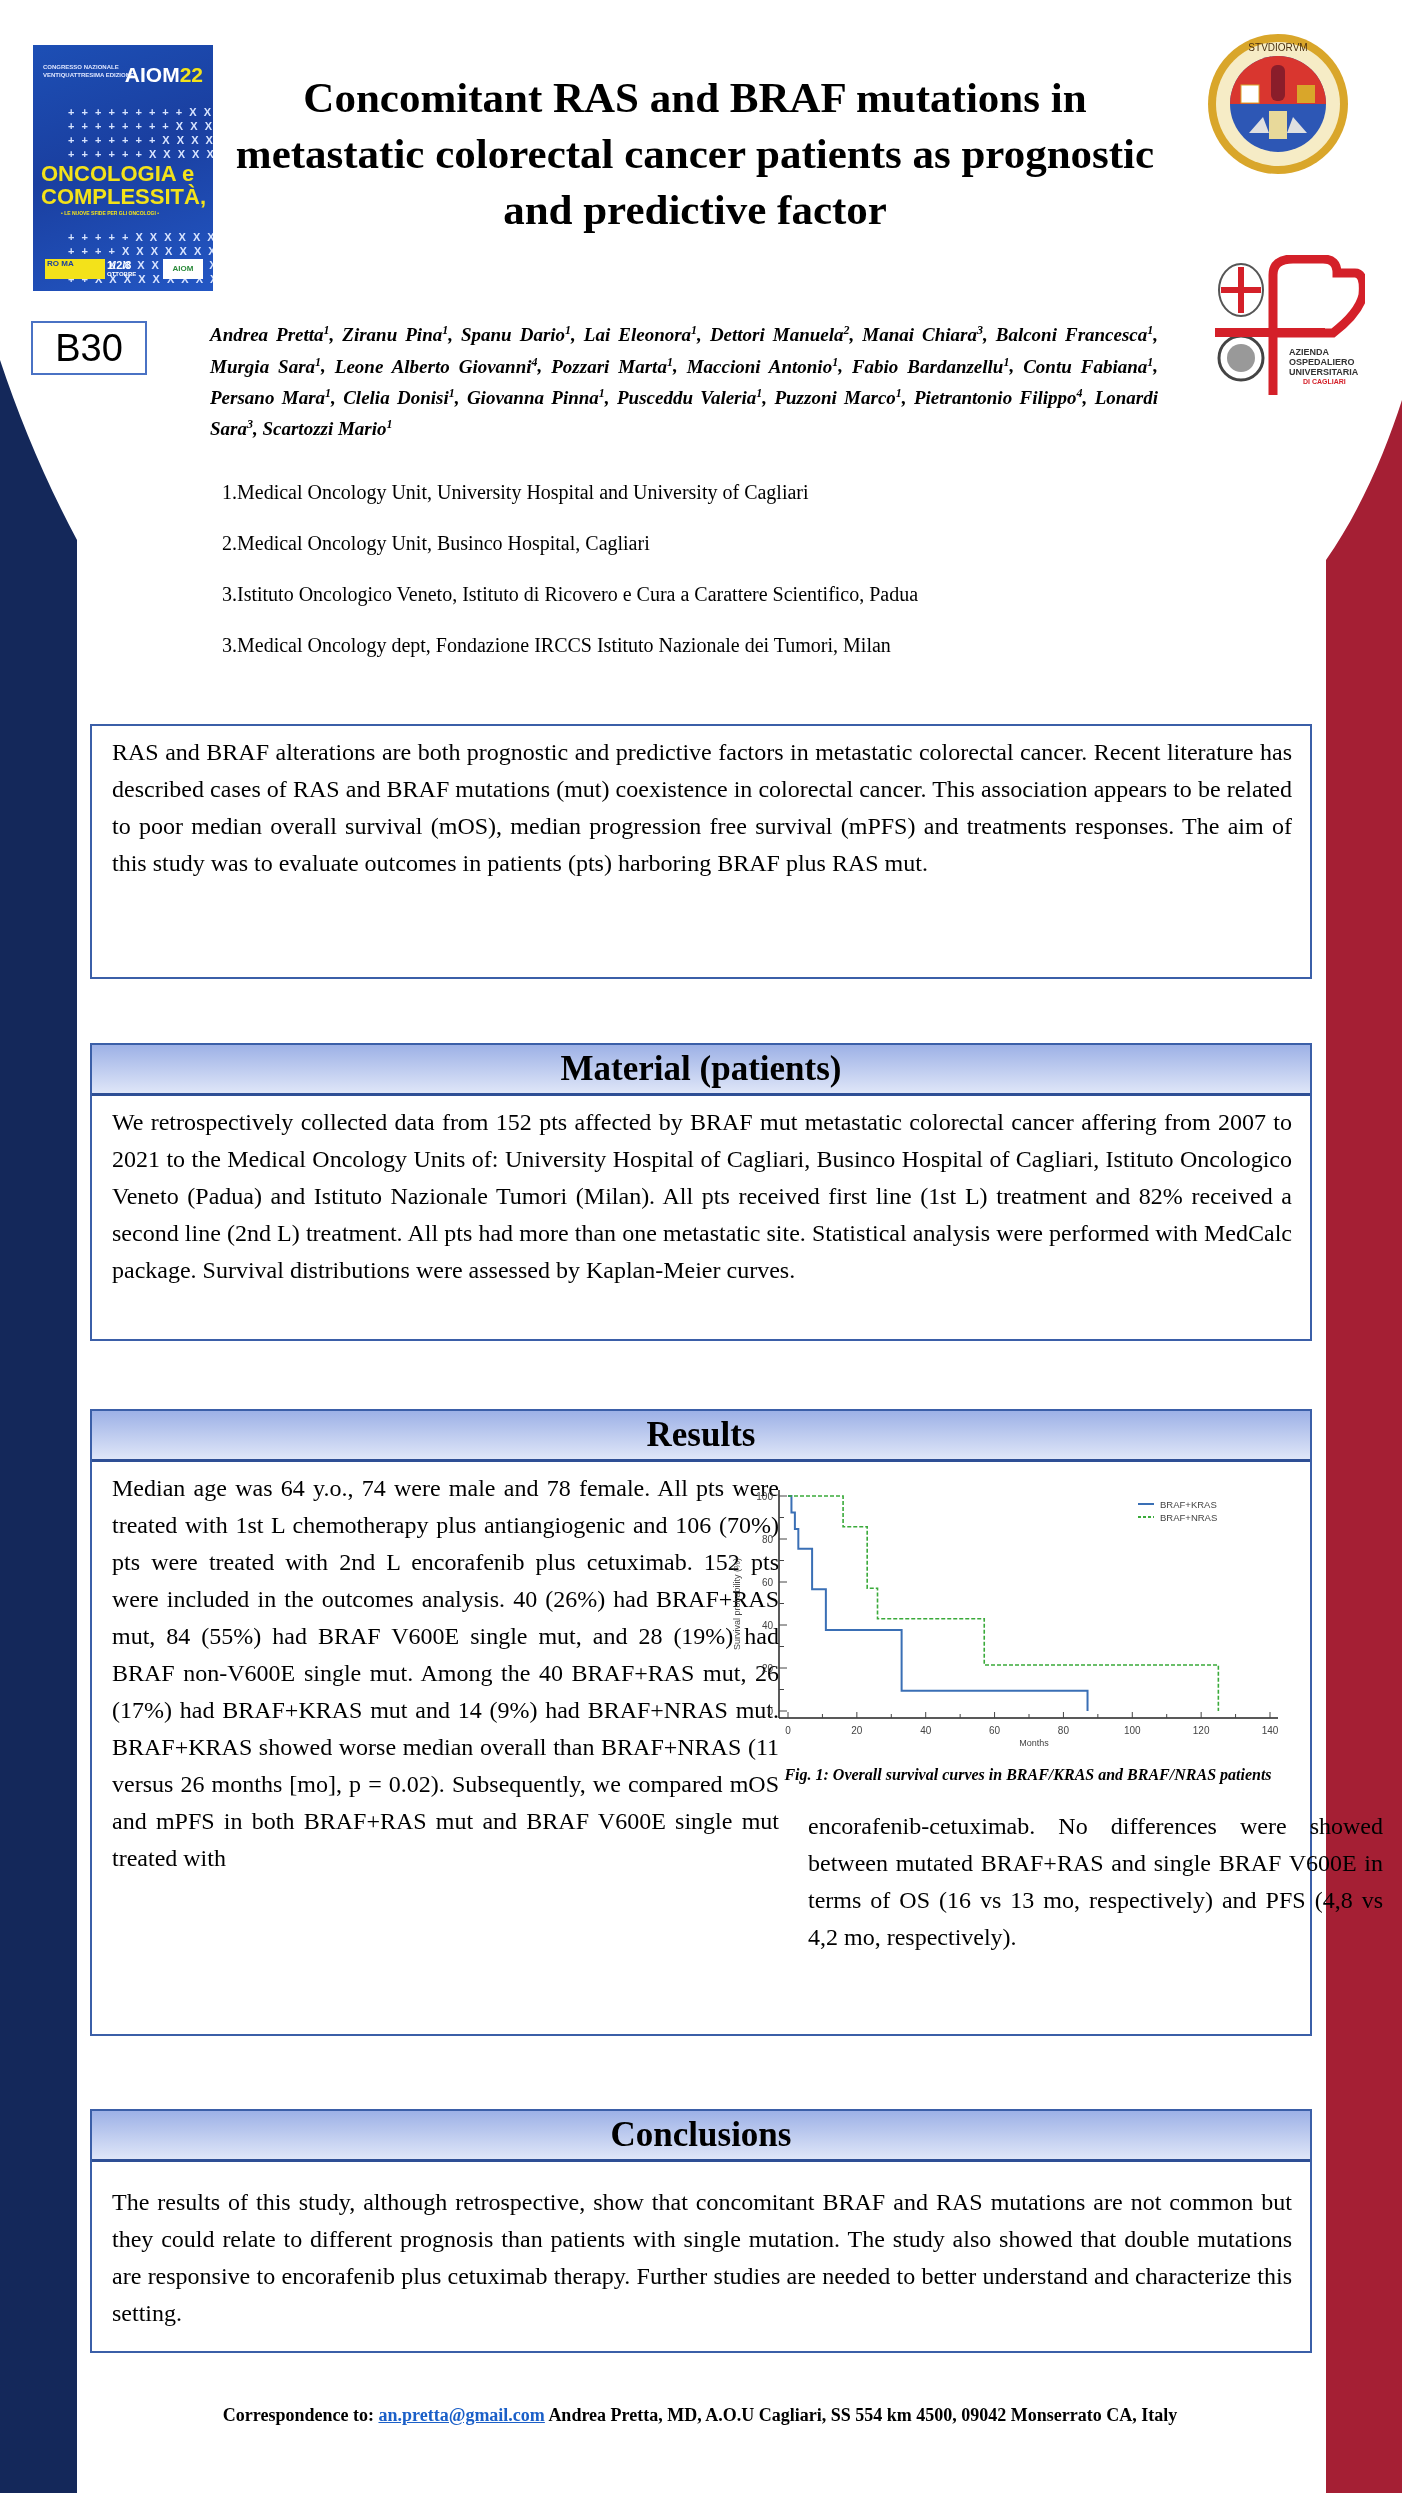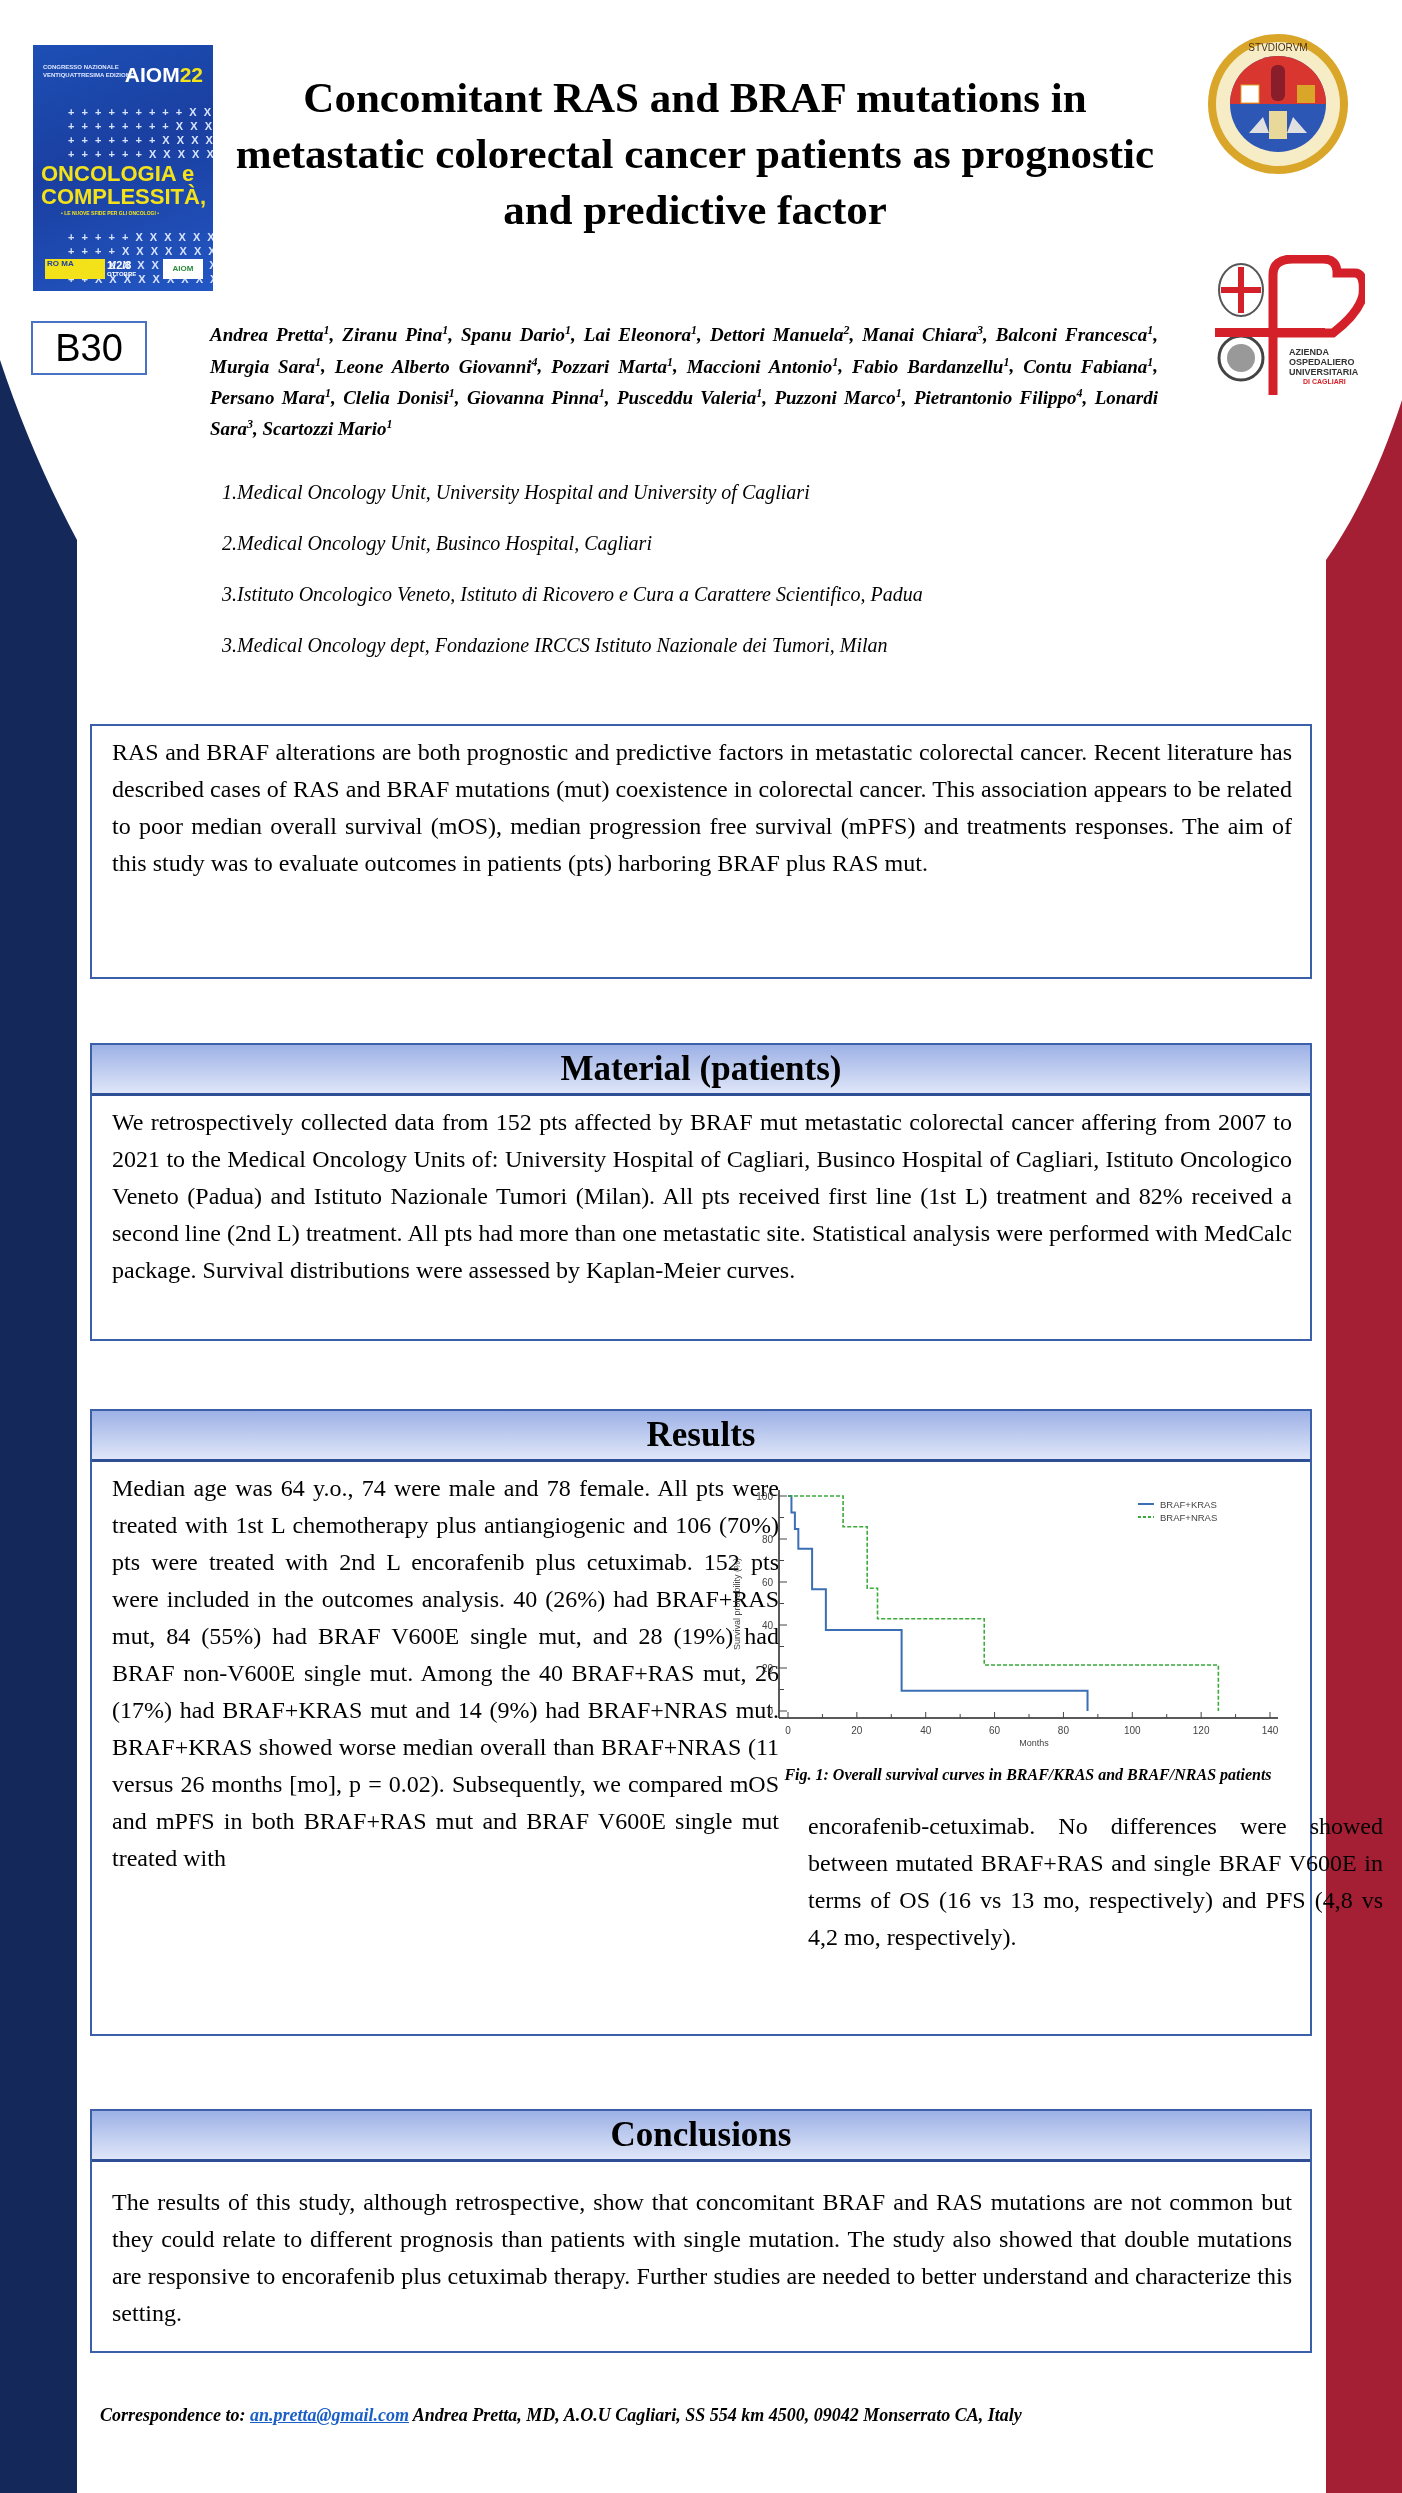--- a/index.html
+++ b/index.html
@@ -19,33 +19,33 @@
   .logo-aiom .roma { position:absolute; left:12px; bottom:12px; width:60px; height:20px; background:#f3e21a; font:bold 8px "Liberation Sans",sans-serif; color:#1a3fa0; line-height:10px; padding-left:2px; box-sizing:border-box; }
   .logo-aiom .dates { position:absolute; left:74px; bottom:14px; font:bold 11px "Liberation Sans",sans-serif; color:#fff; }
   .logo-aiom .aiomb { position:absolute; right:10px; bottom:12px; width:40px; height:20px; background:#fff; font:bold 8px "Liberation Sans",sans-serif; color:#2a8a3a; text-align:center; line-height:20px; }
   .code-box { position:absolute; left:31px; top:321px; width:116px; height:54px; border:2px solid #4a72c4; box-sizing:border-box;
      font:38px "Liberation Sans",sans-serif; text-align:center; line-height:50px; }
   .title { position:absolute; left:230px; top:70px; width:930px; text-align:center; font-weight:bold; font-size:43px; line-height:56px; }
   .seal { position:absolute; left:1207px; top:33px; width:142px; height:142px; }
   .aou { position:absolute; left:1215px; top:255px; width:150px; height:155px; }
   .authors { position:absolute; left:210px; top:317px; width:948px; font-style:italic; font-weight:bold; font-size:19px; line-height:27px; text-align:justify; }
   .authors sup { font-size:12px; }
-  .affils { position:absolute; left:222px; top:478px; width:900px; font-style:italic; font-size:20px; }
+  .affils { position:absolute; left:222px; top:478px; width:900px; font-size:20px; }
   .affils div { height:51px; line-height:28px; }
   .section { position:absolute; left:90px; width:1222px; border:2px solid #3b5fa8; box-sizing:border-box; background:#fff; }
   .sec-head { height:48px; border-bottom:3px solid #2e4f95; background:linear-gradient(#9db1e6,#dfe6f8);
      text-align:center; font-weight:bold; font-size:35px; line-height:48px; }
   .sec-body { padding:8px 18px 10px 20px; font-size:24px; line-height:37px; text-align:justify; }
   .results-cols { position:relative; }
   .res-left { position:absolute; left:20px; top:8px; width:667px; font-size:24px; line-height:37px; text-align:justify; }
   .res-right { position:absolute; left:626px; top:8px; width:572px; }
   .chart-wrap { position:relative; width:572px; height:320px; }
   .caption { position:absolute; left:60px; top:296px; width:500px; text-align:center; font-style:italic; font-weight:bold; font-size:16px; }
   .res-right-text { position:absolute; left:90px; top:346px; width:582px; font-size:24px; line-height:37px; text-align:justify; }
-  .footer { position:absolute; left:100px; top:2405px; width:1200px; font-style:italic; font-weight:bold; font-size:18px; }
+  .footer { position:absolute; left:100px; top:2405px; width:1200px; text-align:center; font-weight:bold; font-size:18px; }
   .footer a { color:#1a5fc8; text-decoration:underline; }
   svg text { font-family:"Liberation Sans", sans-serif; }
 </style>
 </head>
 <body>
 
 <svg class="band-left" viewBox="0 0 77 2493" preserveAspectRatio="none">
   <path d="M0,360 C20,420 45,480 77,540 L77,2493 L0,2493 Z" fill="#14285a"></path>
 </svg>
 <svg class="band-right" viewBox="0 0 76 2493" preserveAspectRatio="none">

